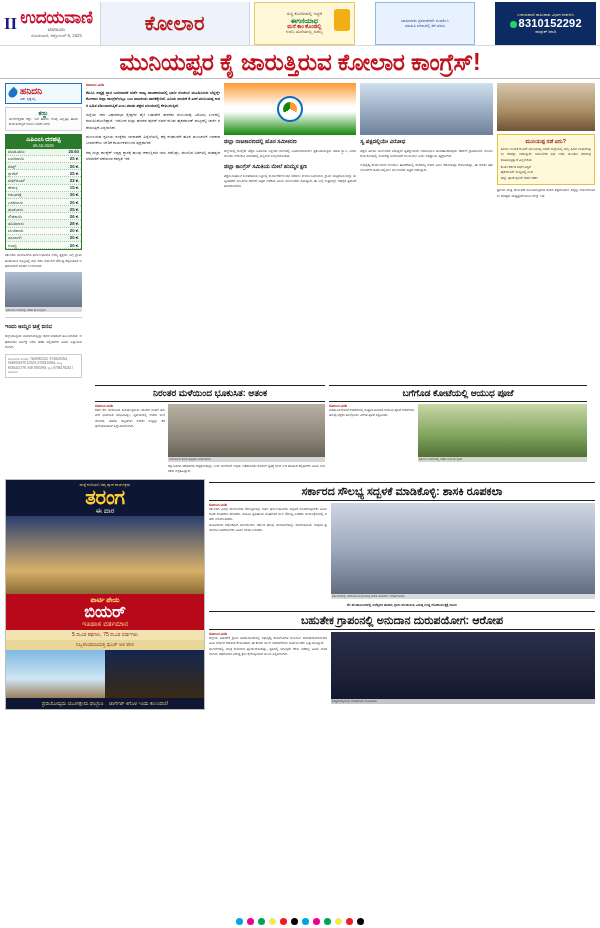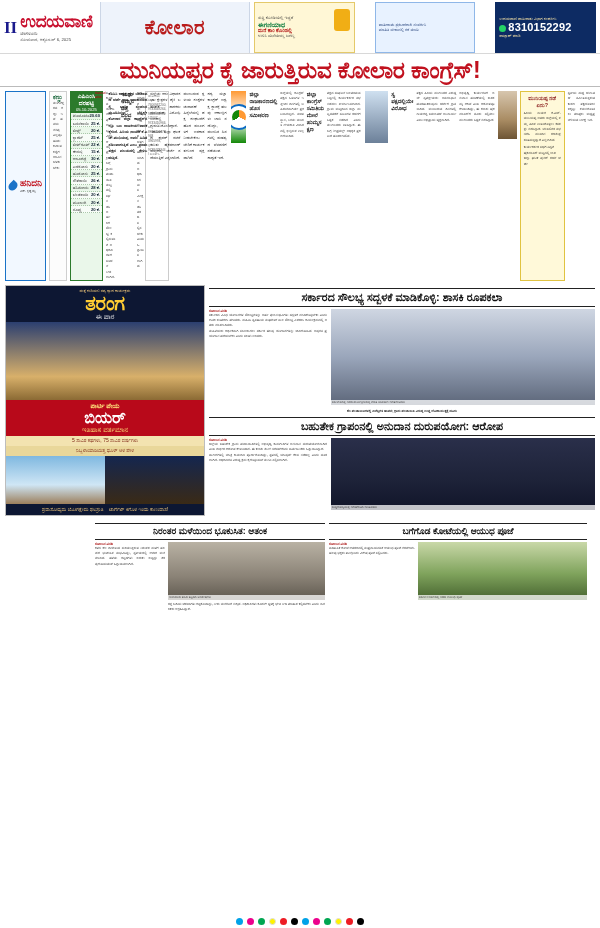--- a/index.html
+++ b/index.html
@@ -10,22 +10,23 @@
     font-family:"Liberation Sans", sans-serif;
     color:#111;
     overflow:hidden;
     position:relative;
   }
   .page { width:600px; height:928px; position:relative; }
 
   
   .masthead {
     display:flex; align-items:stretch;
-    height:54px; border-bottom:1px solid #d8d8d8;
+    height:46px; border-bottom:1px solid #d8d8d8;
     padding:2px 4px 0 4px;
+    text-align:center;
   }
   .mh-left { width:96px; display:flex; align-items:center; gap:3px; }
   .mh-logo-mark {
     font-family:"Liberation Serif", serif; font-weight:bold;
     font-size:17px; color:#1a1a8c; line-height:1;
   }
   .mh-logo-text { line-height:1.05; }
   .mh-logo-main { font-size:17px; font-weight:bold; color:#c8102e; letter-spacing:-0.3px;}
   .mh-logo-sub { font-size:4.6px; color:#333; margin-top:1px; }
   .mh-logo-date { font-size:4.3px; color:#444; margin-top:1px; }
@@ -63,21 +64,21 @@
   }
   .subhead {
     font-size:7.2px; color:#222; text-align:center; margin-top:3px;
     border-top:1px solid #ddd; border-bottom:1px solid #ddd; padding:2px 0;
   }
 
   
   .main {
     display:flex; gap:4px; padding:4px 5px 0 5px;
   }
-  .col { display:flex; flex-direction:row; gap:3px; }
+  .col { display:flex; flex-direction:column; gap:3px; }
   .col-1 { width:86px; }
   .col-2 { width:150px; }
   .col-3 { width:148px; }
   .col-4 { width:148px; }
   .col-5 { width:110px; }
 
   
   .kn-body {
     font-size:3.5px; line-height:1.55; color:#222; text-align:justify;
     word-break:break-all;
@@ -344,79 +345,20 @@
         <div class="yb-title">ಮುನಿಯಪ್ಪ ನಡೆ ಏನು?</div>
         <div class="kn-body">ಹಿರಿಯ ನಾಯಕ ಕೆ.ಎಚ್.ಮುನಿಯಪ್ಪ ಅವರು ಜಿಲ್ಲೆಯಲ್ಲಿ ತಮ್ಮ ಹಿಡಿತ ಉಳಿಸಿಕೊಳ್ಳಲು ಕಸರತ್ತು ನಡೆಸಿದ್ದಾರೆ. ಬೆಂಬಲಿಗರ ಸಭೆ ನಡೆಸಿ ಮುಂದಿನ ರಣತಂತ್ರ ರೂಪಿಸುತ್ತಿದ್ದಾರೆ ಎನ್ನಲಾಗಿದೆ.</div>
         <div class="kn-body" style="margin-top:2px">ಕಾರ್ಯಕರ್ತರ ಸಭೆಗೆ ಸಿದ್ಧತೆ</div>
         <div class="kn-body">ಹೈಕಮಾಂಡ್ ಮಟ್ಟದಲ್ಲಿ ಲಾಬಿ</div>
         <div class="kn-body">ಜಿಲ್ಲಾ ಘಟಕ ಪುನರ್ ರಚನೆ ಚರ್ಚೆ</div>
       </div>
       <div class="kn-body">ಸ್ಥಳೀಯ ಸಂಸ್ಥೆ ಚುನಾವಣೆ ಸಮೀಪಿಸುತ್ತಿರುವ ಕಾರಣ ಪಕ್ಷದೊಳಗಿನ ಬಿಕ್ಕಟ್ಟು ಶಮನಗೊಳಿಸಲು ವರಿಷ್ಠರು ಮಧ್ಯಪ್ರವೇಶಿಸುವ ನಿರೀಕ್ಷೆ ಇದೆ.</div>
     </div>
   </div>
 
-  <div class="band" style="margin-top:4px;align-items:flex-start">
-
-    <div class="beerad" style="width:200px">
-      <div class="beer-top">
-        <div class="beer-k">ಮತ್ತೆ ಕುಡಿಯಲಿ ನವ್ಯ ಸ್ವಾದ ಕಾರ್ಯಕ್ರಮ</div>
-        <div class="beer-title">ತರಂಗ</div>
-        <div class="beer-sub">ಈ ವಾರ</div>
-      </div>
-      <div class="beer-img"></div>
-      <div class="beer-mid">
-        <div class="l1">ಪಾರ್ಟಿ ಪೇಯ</div>
-        <div class="l2">ಬಿಯರ್</div>
-        <div class="l3">ಇತಿಹಾಸ ವರ್ತಮಾನ</div>
-      </div>
-      <div class="beer-note">5 ಸಾವಿರ ಕಥಗಳು, 75 ಸಾವಿರ ವರ್ಷಗಳು</div>
-      <div class="beer-note" style="background:#e9d79a">ನಿಬ್ಬಳಾಯಾರಿಯತ್ತ ಧೂಳ್ ಆಳ ಪೇಳಿ</div>
-      <div class="beer-bot">
-        <div class="half bb1"></div>
-        <div class="half bb2"></div>
-      </div>
-      <div class="beer-foot">
-        <span>ಪ್ರವಾಸೋದ್ಯಮ ಯೋಗಕ್ಷೇಮ ಫಲಶ್ರುತಿ</span>
-        &nbsp;&nbsp;
-        <span>ಟಾರ್ಗೆಟ್ ಕಿಗೊಳ ಇಂದು ಕಾಣುವಾಸ!</span>
-      </div>
-    </div>
-
-    <div style="flex:1">
-      <div class="sec-head">ಸರ್ಕಾರದ ಸೌಲಭ್ಯ ಸದ್ಬಳಕೆ ಮಾಡಿಕೊಳ್ಳಿ: ಶಾಸಕಿ ರೂಪಕಲಾ</div>
-      <div style="display:flex;gap:4px">
-        <div style="width:118px">
-          <div class="byline">ಕೋಲಾರ ವರದಿ</div>
-          <div class="kn-body">ಸರ್ಕಾರದ ವಿವಿಧ ಯೋಜನೆಗಳ ಸೌಲಭ್ಯಗಳನ್ನು ಅರ್ಹ ಫಲಾನುಭವಿಗಳು ಸದ್ಬಳಕೆ ಮಾಡಿಕೊಳ್ಳಬೇಕು ಎಂದು ಶಾಸಕಿ ರೂಪಕಲಾ ಹೇಳಿದರು. ಮಹಿಳಾ ಸ್ವಸಹಾಯ ಸಂಘಗಳಿಗೆ ಸಾಲ ಸೌಲಭ್ಯ ವಿತರಣಾ ಕಾರ್ಯಕ್ರಮದಲ್ಲಿ ಅವರು ಮಾತನಾಡಿದರು.</div>
-          <div class="kn-body">ಮಹಿಳೆಯರು ಆರ್ಥಿಕವಾಗಿ ಸಬಲರಾಗಲು ಸರ್ಕಾರ ಹಲವು ಯೋಜನೆಗಳನ್ನು ಜಾರಿಗೊಳಿಸಿದೆ. ಅವುಗಳ ಪ್ರಯೋಜನ ಪಡೆಯಬೇಕು ಎಂದು ಸಲಹೆ ನೀಡಿದರು.</div>
-        </div>
-        <div style="flex:1">
-          <div class="photo ph-meet" style="height:96px">
-            <div class="cap">ಕೋಲಾರದಲ್ಲಿ ನಡೆದ ಕಾರ್ಯಕ್ರಮದಲ್ಲಿ ಶಾಸಕಿ ರೂಪಕಲಾ ಮಾತನಾಡಿದರು</div>
-          </div>
-        </div>
-      </div>
-
-      <div class="kn-body" style="text-align:center;margin-top:4px;font-weight:bold">ಕೆಲ ಪಂಚಾಯಿತಿಗಳಲ್ಲಿ ಏಜೆನ್ಸಿಗಳ ಹಾವಳಿ; ಗ್ರಾಮ ಪಂಚಾಯಿತಿ ವಿರುದ್ಧ ಉಚ್ಚ ಲೋಕಾಯುಕ್ತಕ್ಕೆ ದೂರು</div>
-      <div class="sec-head">ಬಹುತೇಕ ಗ್ರಾಪಂನಲ್ಲಿ ಅನುದಾನ ದುರುಪಯೋಗ: ಆರೋಪ</div>
-      <div style="display:flex;gap:4px">
-        <div style="width:118px">
-          <div class="byline">ಕೋಲಾರ ವರದಿ</div>
-          <div class="kn-body">ಜಿಲ್ಲೆಯ ಬಹುತೇಕ ಗ್ರಾಮ ಪಂಚಾಯಿತಿಗಳಲ್ಲಿ ಅಭಿವೃದ್ಧಿ ಕಾಮಗಾರಿಗಳ ಅನುದಾನ ದುರುಪಯೋಗವಾಗಿದೆ ಎಂಬ ಗಂಭೀರ ಆರೋಪ ಕೇಳಿಬಂದಿದೆ. ಈ ಕುರಿತು ತನಿಖೆ ನಡೆಸಬೇಕೆಂದು ಸಾರ್ವಜನಿಕರು ಒತ್ತಾಯಿಸಿದ್ದಾರೆ.</div>
-          <div class="kn-body">ದಾಖಲೆಗಳಲ್ಲಿ ಮಾತ್ರ ಕಾಮಗಾರಿ ಪೂರ್ಣಗೊಂಡಿದ್ದು, ಸ್ಥಳದಲ್ಲಿ ಯಾವುದೇ ಕೆಲಸ ನಡೆದಿಲ್ಲ ಎಂದು ದೂರಲಾಗಿದೆ. ಅಧಿಕಾರಿಗಳ ವಿರುದ್ಧ ಕ್ರಮ ಕೈಗೊಳ್ಳುವಂತೆ ಮನವಿ ಸಲ್ಲಿಸಲಾಗಿದೆ.</div>
-        </div>
-        <div style="flex:1">
-          <div class="photo ph-stage" style="height:72px">
-            <div class="cap">ಸುದ್ದಿಗೋಷ್ಠಿಯಲ್ಲಿ ಮಾತನಾಡಿದ ಮುಖಂಡರು</div>
-          </div>
-        </div>
-      </div>
-    </div>
-  </div>
-
   <div class="band" style="margin-top:4px">
     <div style="width:86px"></div>
     <div style="width:230px">
       <div class="sec-head sm">ನಿರಂತರ ಮಳೆಯಿಂದ ಭೂಕುಸಿತ: ಆತಂಕ</div>
       <div style="display:flex;gap:3px">
         <div style="width:70px">
           <div class="byline">ಕೋಲಾರ ವರದಿ</div>
           <div class="kn-body">ಕಳೆದ ಕೆಲ ದಿನಗಳಿಂದ ಸುರಿಯುತ್ತಿರುವ ನಿರಂತರ ಮಳೆಗೆ ಹಲವೆಡೆ ಭೂಕುಸಿತ ಸಂಭವಿಸಿದ್ದು, ಸ್ಥಳೀಯರಲ್ಲಿ ಆತಂಕ ಮನೆ ಮಾಡಿದೆ. ಹಳೆಯ ಕಟ್ಟಡಗಳು ಬಿರುಕು ಬಿಟ್ಟಿದ್ದು ತೆರವುಗೊಳಿಸುವಂತೆ ಒತ್ತಾಯಿಸಲಾಗಿದೆ.</div>
         </div>
         <div style="flex:1">
@@ -430,20 +372,79 @@
     <div style="width:258px">
       <div class="sec-head sm">ಬಗೆಗೊಡ ಕೋಟೆಯಲ್ಲಿ ಆಯುಧ ಪೂಜೆ</div>
       <div style="display:flex;gap:3px">
         <div style="width:86px">
           <div class="byline">ಕೋಲಾರ ವರದಿ</div>
           <div class="kn-body">ಐತಿಹಾಸಿಕ ಕೋಟೆ ಆವರಣದಲ್ಲಿ ಸಂಪ್ರದಾಯದಂತೆ ಆಯುಧ ಪೂಜೆ ನೆರವೇರಿತು. ಹಲವು ಭಕ್ತರು ಪಾಲ್ಗೊಂಡು ವಿಶೇಷ ಪೂಜೆ ಸಲ್ಲಿಸಿದರು.</div>
         </div>
         <div style="flex:1">
           <div class="photo ph-temple" style="height:58px">
             <div class="cap">ಕೋಟೆ ಆವರಣದಲ್ಲಿ ನಡೆದ ಆಯುಧ ಪೂಜೆ</div>
+          </div>
+        </div>
+      </div>
+    </div>
+  </div>
+
+  <div class="band" style="margin-top:4px;align-items:flex-start">
+
+    <div class="beerad" style="width:200px">
+      <div class="beer-top">
+        <div class="beer-k">ಮತ್ತೆ ಕುಡಿಯಲಿ ನವ್ಯ ಸ್ವಾದ ಕಾರ್ಯಕ್ರಮ</div>
+        <div class="beer-title">ತರಂಗ</div>
+        <div class="beer-sub">ಈ ವಾರ</div>
+      </div>
+      <div class="beer-img"></div>
+      <div class="beer-mid">
+        <div class="l1">ಪಾರ್ಟಿ ಪೇಯ</div>
+        <div class="l2">ಬಿಯರ್</div>
+        <div class="l3">ಇತಿಹಾಸ ವರ್ತಮಾನ</div>
+      </div>
+      <div class="beer-note">5 ಸಾವಿರ ಕಥಗಳು, 75 ಸಾವಿರ ವರ್ಷಗಳು</div>
+      <div class="beer-note" style="background:#e9d79a">ನಿಬ್ಬಳಾಯಾರಿಯತ್ತ ಧೂಳ್ ಆಳ ಪೇಳಿ</div>
+      <div class="beer-bot">
+        <div class="half bb1"></div>
+        <div class="half bb2"></div>
+      </div>
+      <div class="beer-foot">
+        <span>ಪ್ರವಾಸೋದ್ಯಮ ಯೋಗಕ್ಷೇಮ ಫಲಶ್ರುತಿ</span>
+        &nbsp;&nbsp;
+        <span>ಟಾರ್ಗೆಟ್ ಕಿಗೊಳ ಇಂದು ಕಾಣುವಾಸ!</span>
+      </div>
+    </div>
+
+    <div style="flex:1">
+      <div class="sec-head">ಸರ್ಕಾರದ ಸೌಲಭ್ಯ ಸದ್ಬಳಕೆ ಮಾಡಿಕೊಳ್ಳಿ: ಶಾಸಕಿ ರೂಪಕಲಾ</div>
+      <div style="display:flex;gap:4px">
+        <div style="width:118px">
+          <div class="byline">ಕೋಲಾರ ವರದಿ</div>
+          <div class="kn-body">ಸರ್ಕಾರದ ವಿವಿಧ ಯೋಜನೆಗಳ ಸೌಲಭ್ಯಗಳನ್ನು ಅರ್ಹ ಫಲಾನುಭವಿಗಳು ಸದ್ಬಳಕೆ ಮಾಡಿಕೊಳ್ಳಬೇಕು ಎಂದು ಶಾಸಕಿ ರೂಪಕಲಾ ಹೇಳಿದರು. ಮಹಿಳಾ ಸ್ವಸಹಾಯ ಸಂಘಗಳಿಗೆ ಸಾಲ ಸೌಲಭ್ಯ ವಿತರಣಾ ಕಾರ್ಯಕ್ರಮದಲ್ಲಿ ಅವರು ಮಾತನಾಡಿದರು.</div>
+          <div class="kn-body">ಮಹಿಳೆಯರು ಆರ್ಥಿಕವಾಗಿ ಸಬಲರಾಗಲು ಸರ್ಕಾರ ಹಲವು ಯೋಜನೆಗಳನ್ನು ಜಾರಿಗೊಳಿಸಿದೆ. ಅವುಗಳ ಪ್ರಯೋಜನ ಪಡೆಯಬೇಕು ಎಂದು ಸಲಹೆ ನೀಡಿದರು.</div>
+        </div>
+        <div style="flex:1">
+          <div class="photo ph-meet" style="height:96px">
+            <div class="cap">ಕೋಲಾರದಲ್ಲಿ ನಡೆದ ಕಾರ್ಯಕ್ರಮದಲ್ಲಿ ಶಾಸಕಿ ರೂಪಕಲಾ ಮಾತನಾಡಿದರು</div>
+          </div>
+        </div>
+      </div>
+
+      <div class="kn-body" style="text-align:center;margin-top:4px;font-weight:bold">ಕೆಲ ಪಂಚಾಯಿತಿಗಳಲ್ಲಿ ಏಜೆನ್ಸಿಗಳ ಹಾವಳಿ; ಗ್ರಾಮ ಪಂಚಾಯಿತಿ ವಿರುದ್ಧ ಉಚ್ಚ ಲೋಕಾಯುಕ್ತಕ್ಕೆ ದೂರು</div>
+      <div class="sec-head">ಬಹುತೇಕ ಗ್ರಾಪಂನಲ್ಲಿ ಅನುದಾನ ದುರುಪಯೋಗ: ಆರೋಪ</div>
+      <div style="display:flex;gap:4px">
+        <div style="width:118px">
+          <div class="byline">ಕೋಲಾರ ವರದಿ</div>
+          <div class="kn-body">ಜಿಲ್ಲೆಯ ಬಹುತೇಕ ಗ್ರಾಮ ಪಂಚಾಯಿತಿಗಳಲ್ಲಿ ಅಭಿವೃದ್ಧಿ ಕಾಮಗಾರಿಗಳ ಅನುದಾನ ದುರುಪಯೋಗವಾಗಿದೆ ಎಂಬ ಗಂಭೀರ ಆರೋಪ ಕೇಳಿಬಂದಿದೆ. ಈ ಕುರಿತು ತನಿಖೆ ನಡೆಸಬೇಕೆಂದು ಸಾರ್ವಜನಿಕರು ಒತ್ತಾಯಿಸಿದ್ದಾರೆ.</div>
+          <div class="kn-body">ದಾಖಲೆಗಳಲ್ಲಿ ಮಾತ್ರ ಕಾಮಗಾರಿ ಪೂರ್ಣಗೊಂಡಿದ್ದು, ಸ್ಥಳದಲ್ಲಿ ಯಾವುದೇ ಕೆಲಸ ನಡೆದಿಲ್ಲ ಎಂದು ದೂರಲಾಗಿದೆ. ಅಧಿಕಾರಿಗಳ ವಿರುದ್ಧ ಕ್ರಮ ಕೈಗೊಳ್ಳುವಂತೆ ಮನವಿ ಸಲ್ಲಿಸಲಾಗಿದೆ.</div>
+        </div>
+        <div style="flex:1">
+          <div class="photo ph-stage" style="height:72px">
+            <div class="cap">ಸುದ್ದಿಗೋಷ್ಠಿಯಲ್ಲಿ ಮಾತನಾಡಿದ ಮುಖಂಡರು</div>
           </div>
         </div>
       </div>
     </div>
   </div>
 
   <div class="colorbar">
     <span class="dot" style="background:#00a2e8"></span>
     <span class="dot" style="background:#ec008c"></span>
     <span class="dot" style="background:#00a651"></span>

